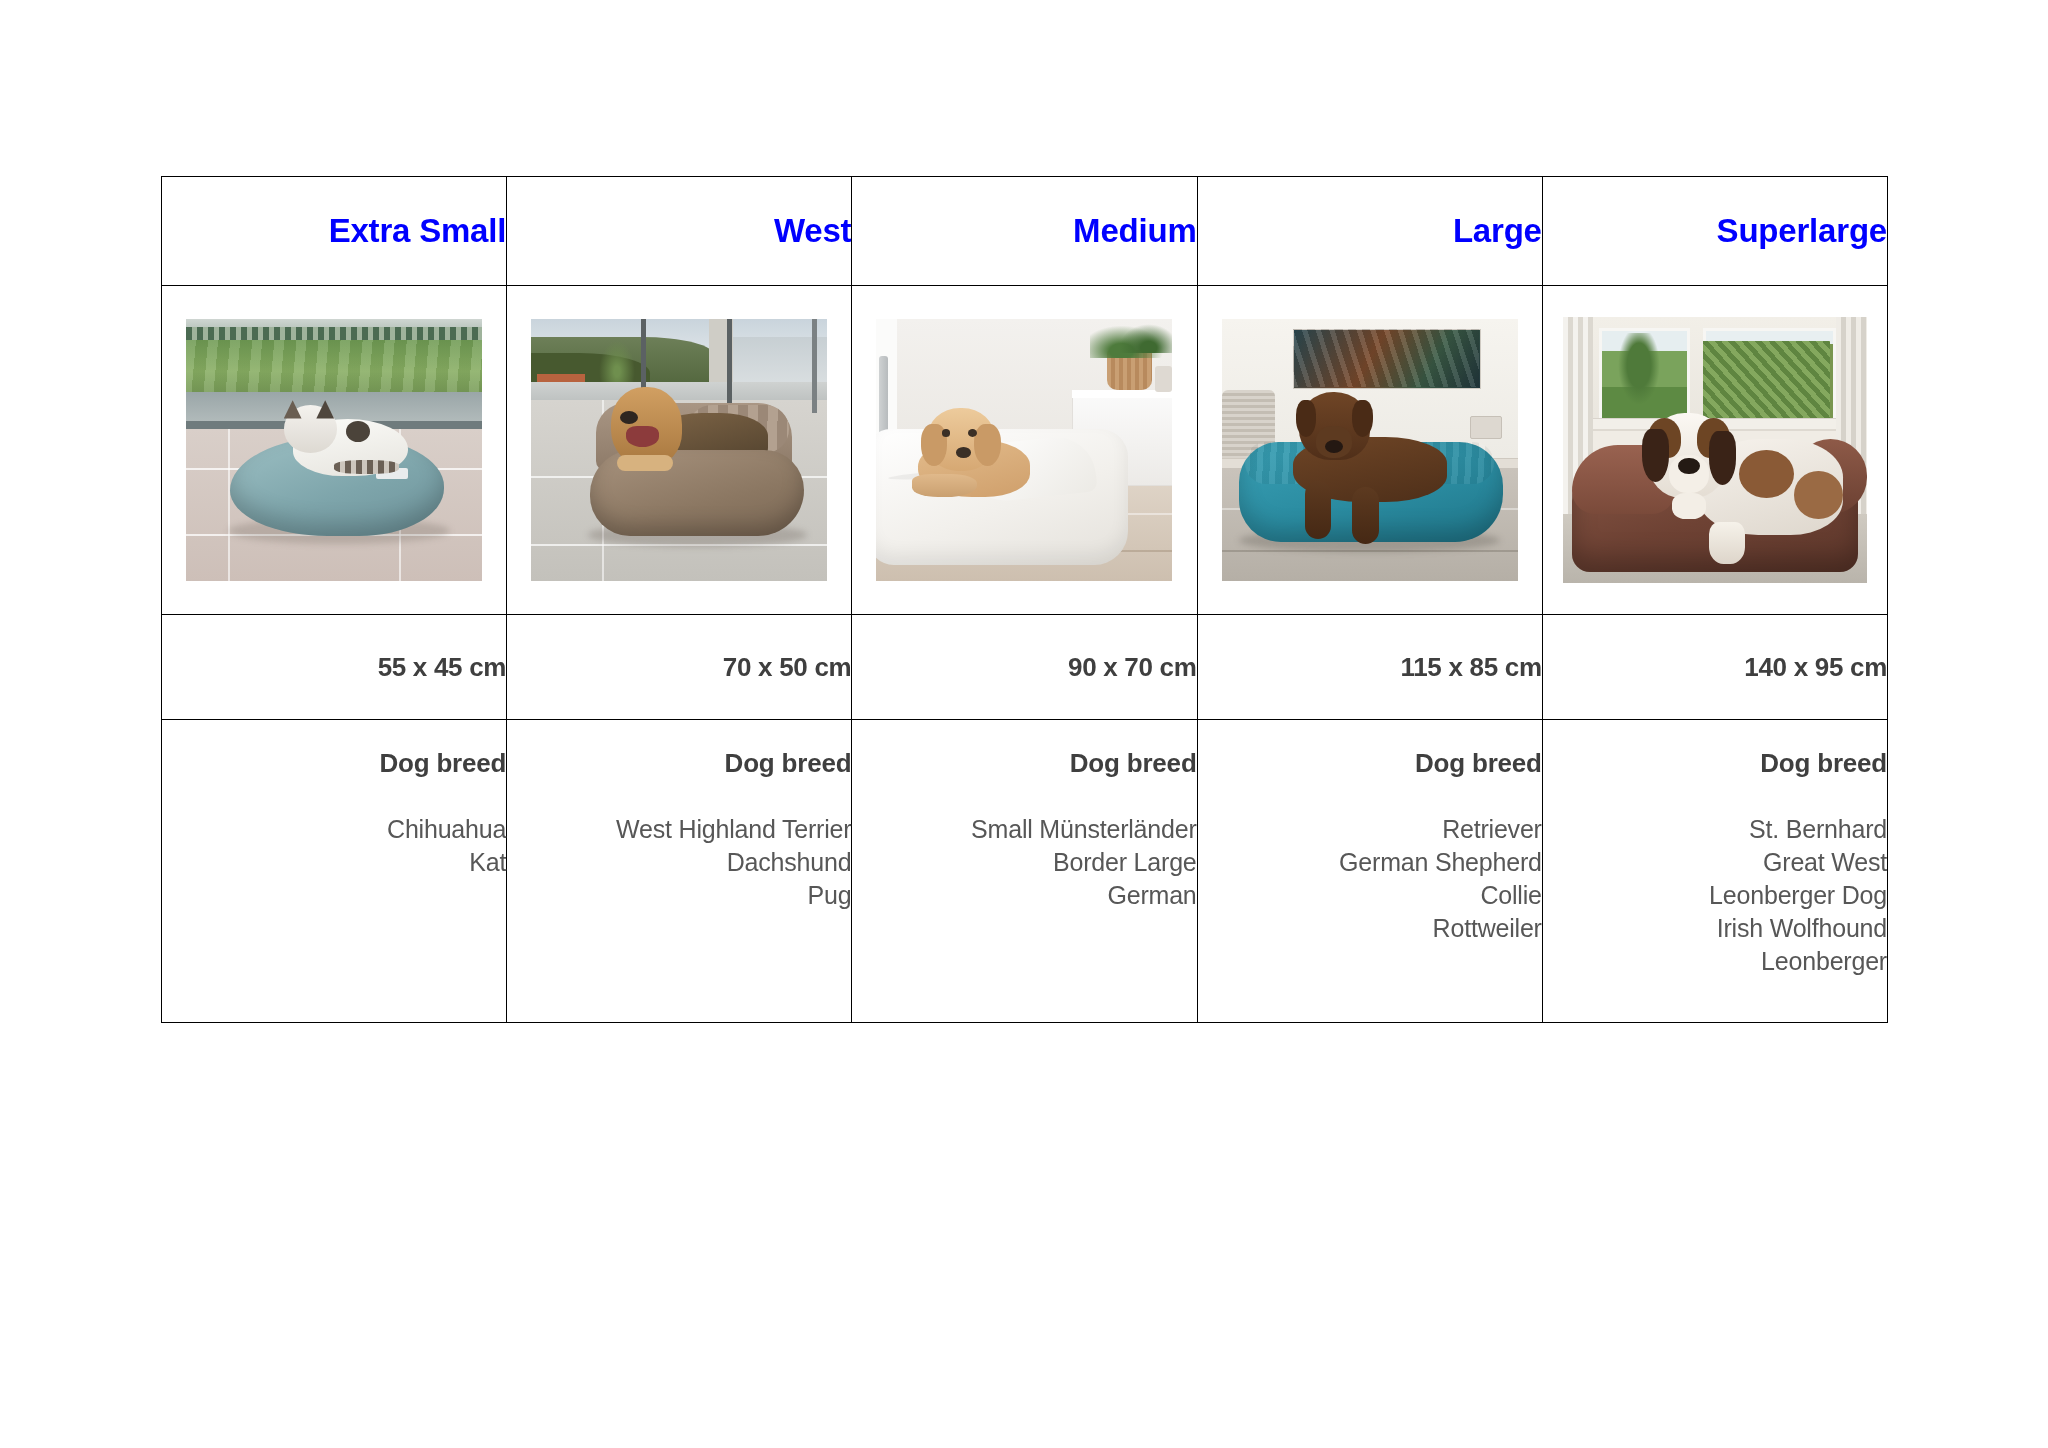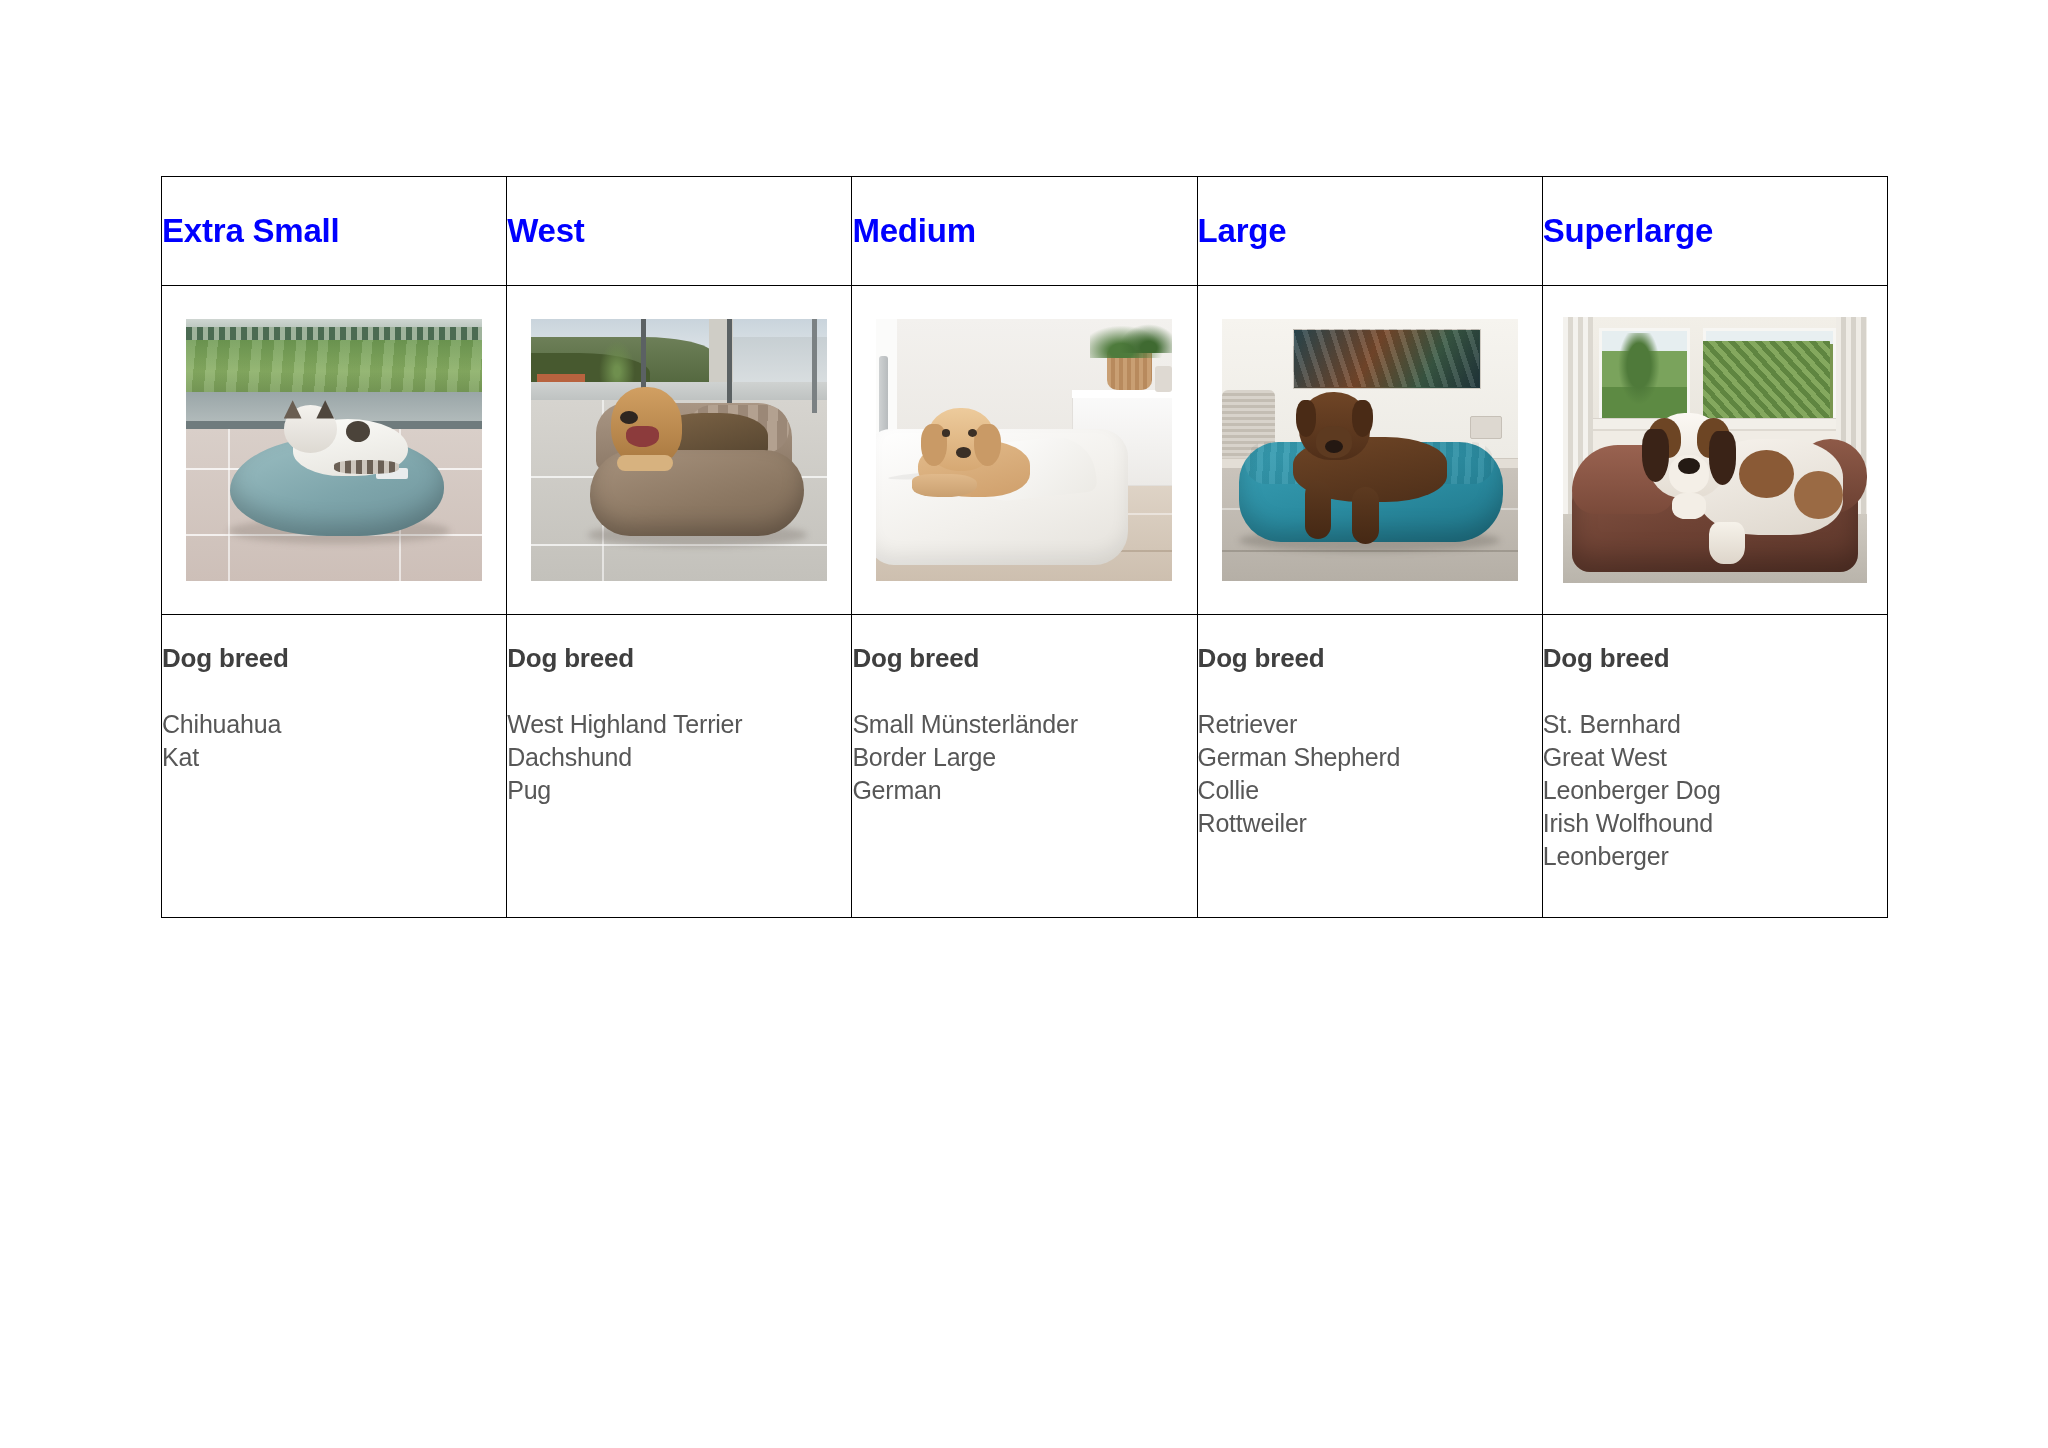--- a/index.html
+++ b/index.html
@@ -28,21 +28,21 @@
     top: 176px;
     width: 1727px;
     border-collapse: collapse;
     table-layout: fixed;
     background: #ffffff;
   }
   .size-table td {
     border: 1px solid #000000;
     padding: 0;
     vertical-align: middle;
-    text-align: left;
+    text-align: right;
     background: #ffffff;
     margin-top: 12px;
   }
 
   
   .row-header td {
     height: 108px;
   }
   .hdr-label {
     font-size: 33px;
@@ -417,20 +417,37 @@
             <div class="layer xl-ear1"></div>
             <div class="layer xl-ear2"></div>
             <div class="layer xl-snout"></div>
             <div class="layer xl-nose"></div>
             <div class="layer xl-paw2"></div>
           </div>
         </div>
       </td>
     </tr>
 
+    <tr class="row-size">
+      <td>
+        <div class="size-label">55 x 45 cm</div>
+      </td>
+      <td>
+        <div class="size-label">70 x 50 cm</div>
+      </td>
+      <td>
+        <div class="size-label">90 x 70 cm</div>
+      </td>
+      <td>
+        <div class="size-label">115 x 85 cm</div>
+      </td>
+      <td>
+        <div class="size-label">140 x 95 cm</div>
+      </td>
+    </tr>
 
     <tr class="row-breed">
 
       <td>
         <div class="breed-cell">
           <div class="breed-title">Dog breed</div>
           <ul class="breed-list">
             <li>Chihuahua</li>
             <li>Kat</li>
           </ul>

